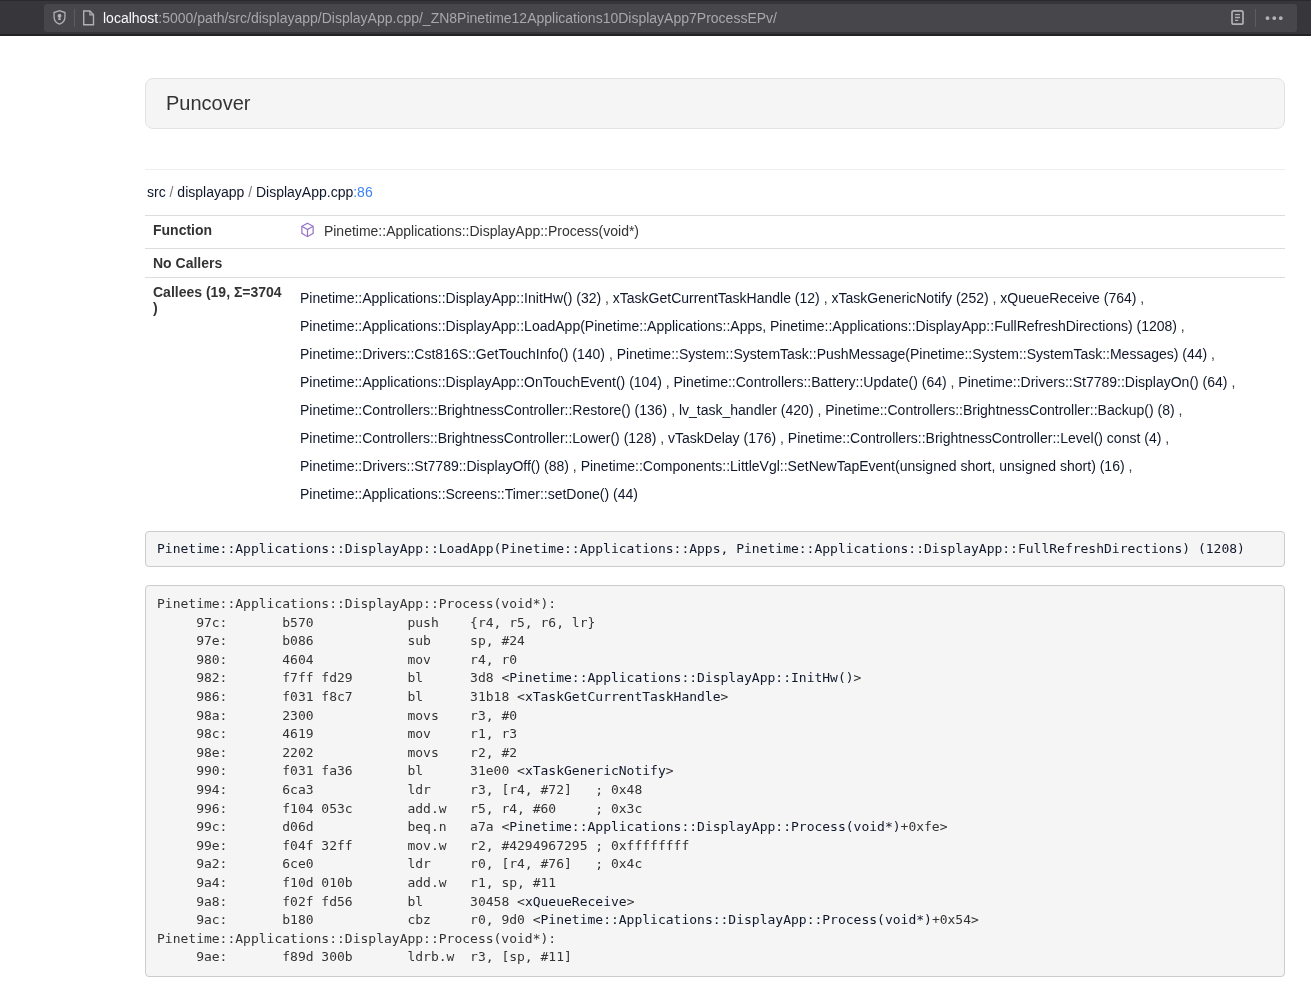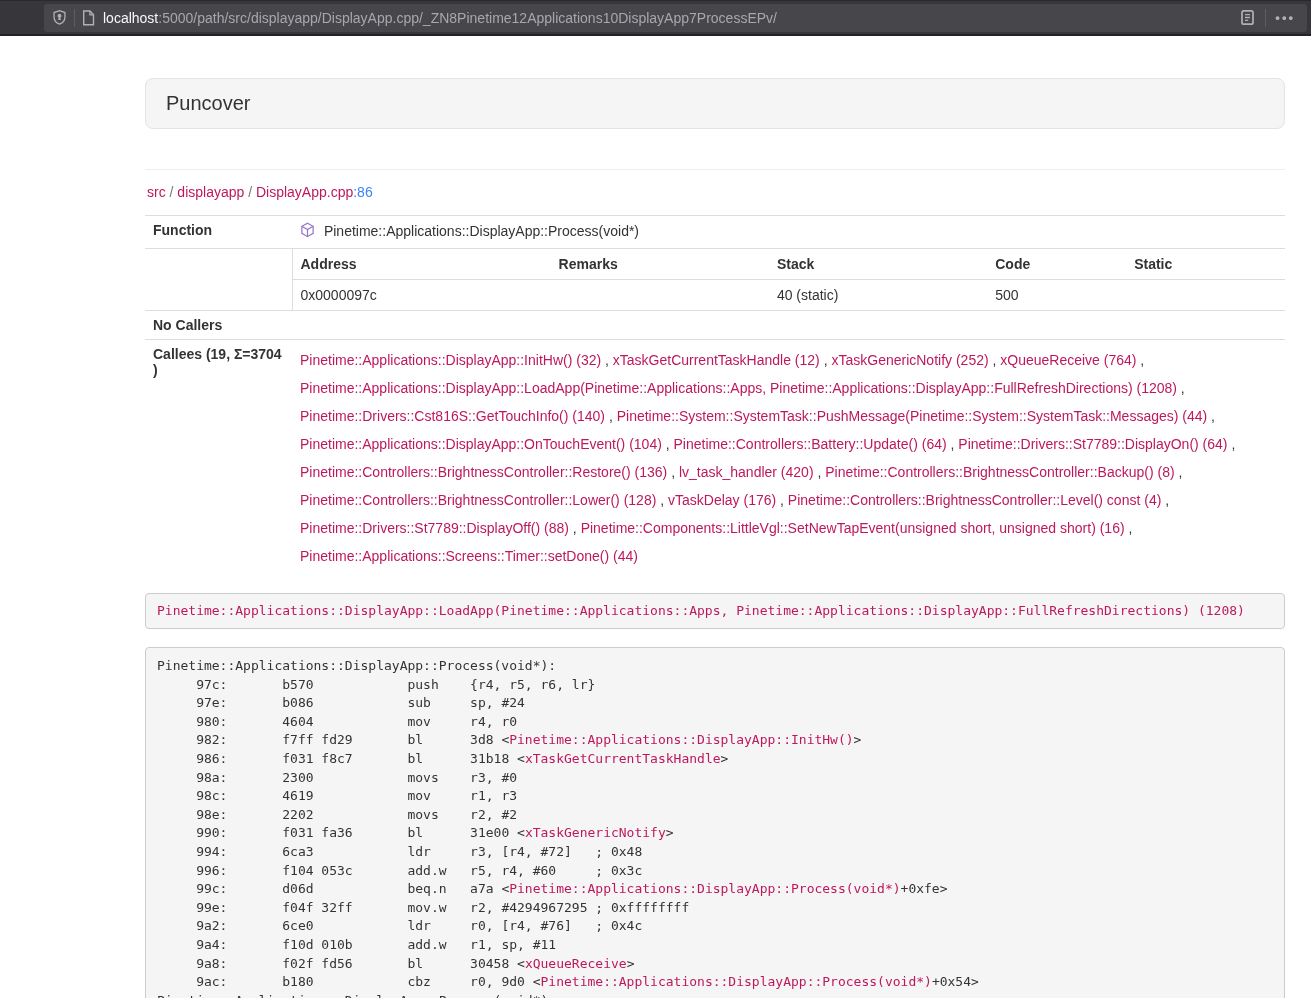--- a/index.html
+++ b/index.html
@@ -1,27 +1,27 @@
 <!DOCTYPE html>
 <html><head>
 <meta charset="utf-8">
 <style>
   * { box-sizing: border-box; }
   html, body { margin:0; padding:0; }
   body {
     width:1311px; height:998px; overflow:hidden; background:#fff;
     font-family:"Liberation Sans", sans-serif; color:#333;
   }
-  .lnk { color:#be185d; text-decoration:none; cursor:pointer; }
+  .lnk { color:#0f172a; text-decoration:none; cursor:pointer; }
 
   
   .topbar {
     height:36px; background:#36363b; border-top:1px solid #2a2a2e;
     border-bottom:2px solid #232327; display:flex; align-items:center;
-    padding:0 4px 0 44px;
+    padding:0 14px 0 44px;
   }
   .urlbar {
     flex:1; height:28px; background:#46464b; border-radius:3px;
     display:flex; align-items:center; padding:0 6px 0 8px;
     color:#b1b1b3; font-size:14px; white-space:nowrap; overflow:hidden;
   }
   .urlbar .vdiv { width:1px; height:18px; background:#5c5c61; margin:0 7px; flex:none; }
   .urlbar svg { flex:none; display:block; }
   .url-text { flex:1; overflow:hidden; margin-left:8px; }
   .url-host { color:#f9f9fa; }
@@ -122,43 +122,20 @@
         <td class="fn-name-cell">
           <span class="cube">
             <svg width="15" height="16" viewBox="0 0 16 17">
               <path d="M8 1.2 L14 4.6 V12 L8 15.6 L2 12 V4.6 Z" fill="none" stroke="#9673c9" stroke-width="1.3"></path>
               <path d="M2 4.6 L8 8 L14 4.6 M8 8 V15.6" fill="none" stroke="#9673c9" stroke-width="1.3"></path>
             </svg>
           </span><span>Pinetime::Applications::DisplayApp::Process(void*)</span>
         </td>
       </tr>
       <tr>
-        <td class="lbl"></td>
-        <td class="nested-cell">
-          <table class="inner">
-            <tbody>
-              <tr>
-                  <th>Address</th>
-                  <th>Remarks</th>
-                  <th>Stack</th>
-                  <th>Code</th>
-                  <th>Static</th>
-                </tr>
-              <tr>
-                  <td>0x0000097c</td>
-                  <td></td>
-                  <td>40 (static)</td>
-                  <td>500</td>
-                  <td></td>
-                </tr>
-            </tbody>
-          </table>
-        </td>
-      </tr>
-      <tr>
         <td class="lbl">No Callers</td>
         <td></td>
       </tr>
       <tr>
         <td class="lbl">Callees (19, Σ=3704 )</td>
         <td class="callees"><a href="#" class="lnk">Pinetime::Applications::DisplayApp::InitHw() (32)</a> , <a href="#" class="lnk">xTaskGetCurrentTaskHandle (12)</a> , <a href="#" class="lnk">xTaskGenericNotify (252)</a> , <a href="#" class="lnk">xQueueReceive (764)</a> , <a href="#" class="lnk">Pinetime::Applications::DisplayApp::LoadApp(Pinetime::Applications::Apps, Pinetime::Applications::DisplayApp::FullRefreshDirections) (1208)</a> , <a href="#" class="lnk">Pinetime::Drivers::Cst816S::GetTouchInfo() (140)</a> , <a href="#" class="lnk">Pinetime::System::SystemTask::PushMessage(Pinetime::System::SystemTask::Messages) (44)</a> , <a href="#" class="lnk">Pinetime::Applications::DisplayApp::OnTouchEvent() (104)</a> , <a href="#" class="lnk">Pinetime::Controllers::Battery::Update() (64)</a> , <a href="#" class="lnk">Pinetime::Drivers::St7789::DisplayOn() (64)</a> , <a href="#" class="lnk">Pinetime::Controllers::BrightnessController::Restore() (136)</a> , <a href="#" class="lnk">lv_task_handler (420)</a> , <a href="#" class="lnk">Pinetime::Controllers::BrightnessController::Backup() (8)</a> , <a href="#" class="lnk">Pinetime::Controllers::BrightnessController::Lower() (128)</a> , <a href="#" class="lnk">vTaskDelay (176)</a> , <a href="#" class="lnk">Pinetime::Controllers::BrightnessController::Level() const (4)</a> , <a href="#" class="lnk">Pinetime::Drivers::St7789::DisplayOff() (88)</a> , <a href="#" class="lnk">Pinetime::Components::LittleVgl::SetNewTapEvent(unsigned short, unsigned short) (16)</a> , <a href="#" class="lnk">Pinetime::Applications::Screens::Timer::setDone() (44)</a></td>
       </tr>
     </tbody>
   </table>
 

